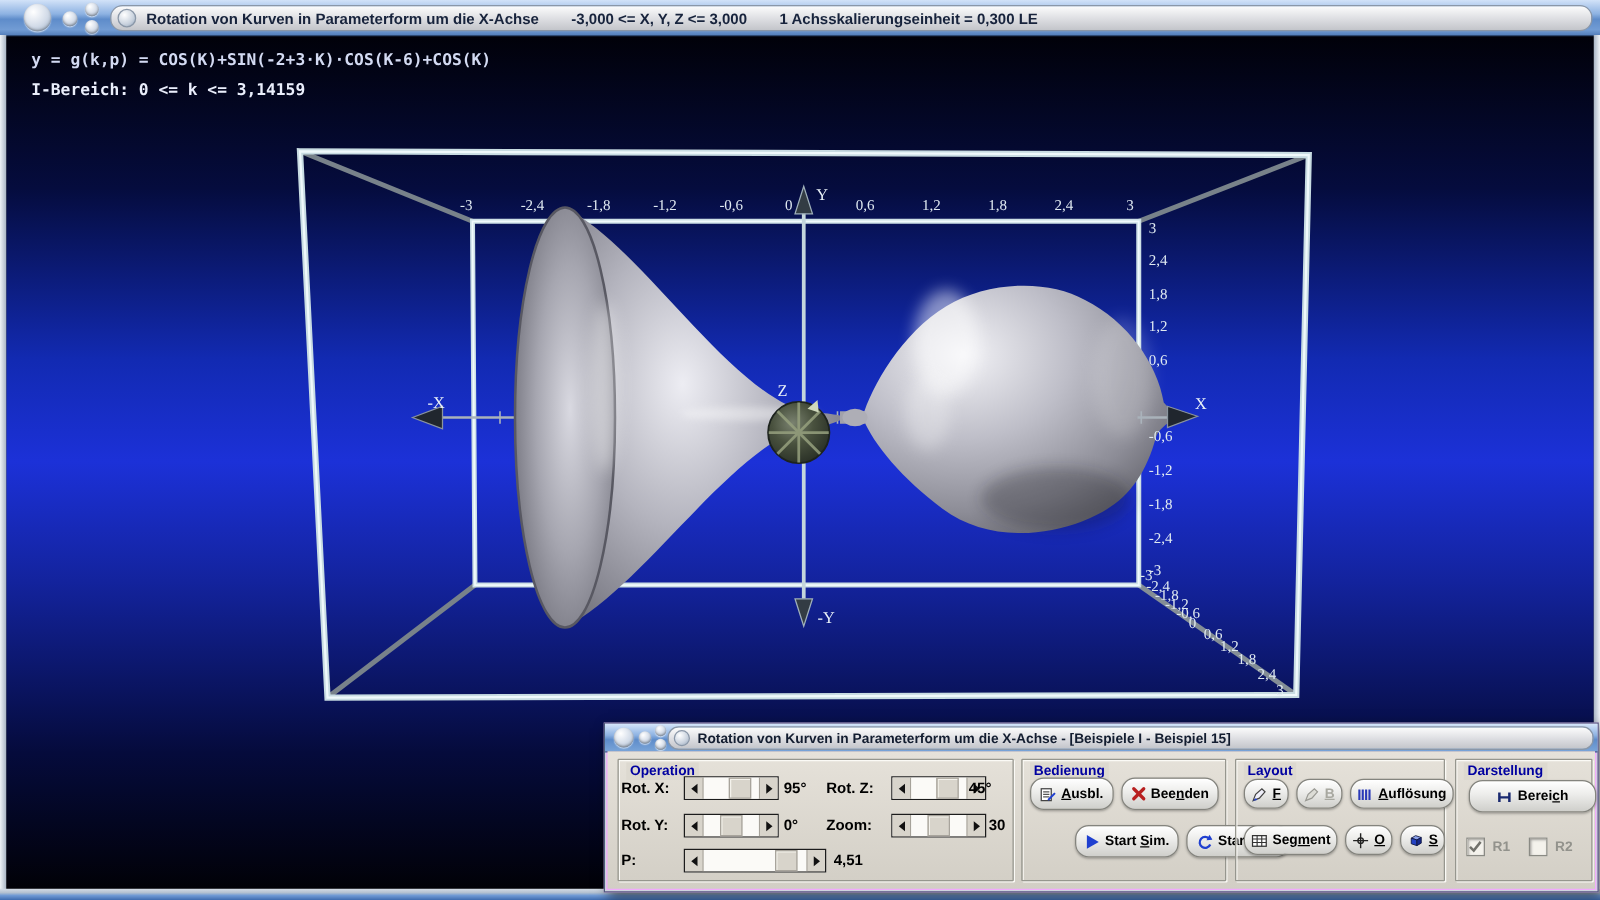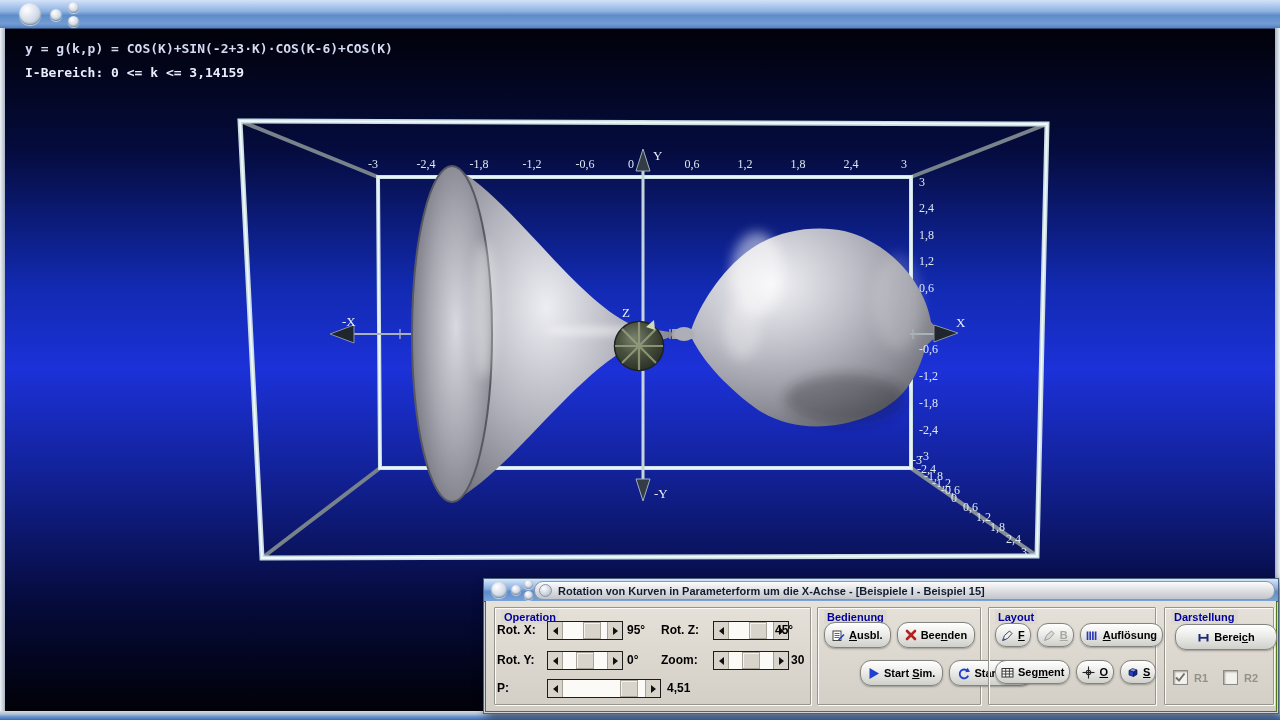--- a/index.html
+++ b/index.html
@@ -37,21 +37,21 @@
     font-family:"DejaVu Sans Mono",monospace;font-weight:bold;font-size:13px;}
   .f-line{height:24px;white-space:pre;}
   .f1{color:#f4f7ff}.f2{color:#d3daf2}.f3{color:#eaeefb}
 
   svg.scene{position:absolute;left:0;top:0;width:1280px;height:720px;z-index:1;pointer-events:none;}
   .axis-tick{font:12px "Liberation Serif",serif;fill:#dfe9f1;}
   .axis-letter{font:13px "Liberation Serif",serif;fill:#eaf2f8;}
 
   
   .panel{position:absolute;left:483px;top:578px;width:794px;height:134px;z-index:3;
-    background:#4d7c0f;border:1px solid #4e5f7a;
+    background:#f0abfc;border:1px solid #4e5f7a;
     box-shadow:inset 0 0 0 1px #cdd3dd,3px 4px 10px rgba(0,0,0,.55);}
   .panel-titlebar{position:absolute;top:0;left:0;right:0;height:22px;
     background:linear-gradient(#d6e6fa 0%,#8db2e2 42%,#5e8cca 58%,#79a4d8 100%);
     border-bottom:1px solid #35548a;}
   .panel-capsule{position:absolute;left:50px;right:3px;top:2px;height:17px;border-radius:9px;
     background:linear-gradient(#fcfcfc,#dcdde1 55%,#c3c5ca);border:1px solid #8a97a8;
     display:flex;align-items:center;gap:6px;padding-left:4px;}
   .panel-capsule .tb-ico{width:11px;height:11px;flex:0 0 11px;}
   .panel-title{font-size:11px;font-weight:bold;color:#131d30;white-space:nowrap;}
   .panel-body{position:absolute;top:22px;left:2px;right:2px;bottom:2px;
@@ -252,20 +252,26 @@
 <div class="formulas">
   <div class="f-line f2">y = g(k,p) = COS(K)+SIN(-2+3·K)·COS(K-6)+COS(K)</div>
   <div class="f-line f3">I-Bereich: 0 &lt;= k &lt;= 3,14159</div>
 </div>
 
 <div class="titlebar">
   <div class="tb-btn" style="left:19px;top:3px;width:22px;height:22px;"></div>
   <div class="tb-btn" style="left:50px;top:9px;width:12px;height:12px;"></div>
   <div class="tb-btn" style="left:68px;top:2px;width:11px;height:11px;"></div>
   <div class="tb-btn" style="left:68px;top:16px;width:11px;height:11px;"></div>
+  <div class="tb-capsule">
+    <div class="tb-ico"></div>
+    <div class="tb-text">
+      <span>Rotation von Kurven in Parameterform um die X-Achse</span><span>-3,000 &lt;= X, Y, Z &lt;= 3,000</span><span>1 Achsskalierungseinheit = 0,300 LE</span>
+    </div>
+  </div>
 </div>
 <div class="frame-l"></div>
 <div class="frame-r"></div>
 <div class="frame-b"></div>
 
 <div class="panel">
   <div class="panel-titlebar">
     <div class="tb-btn" style="left:7px;top:3px;width:16px;height:16px;"></div>
     <div class="tb-btn" style="left:27px;top:6px;width:10px;height:10px;"></div>
     <div class="tb-btn" style="left:40px;top:1px;width:9px;height:9px;"></div>

